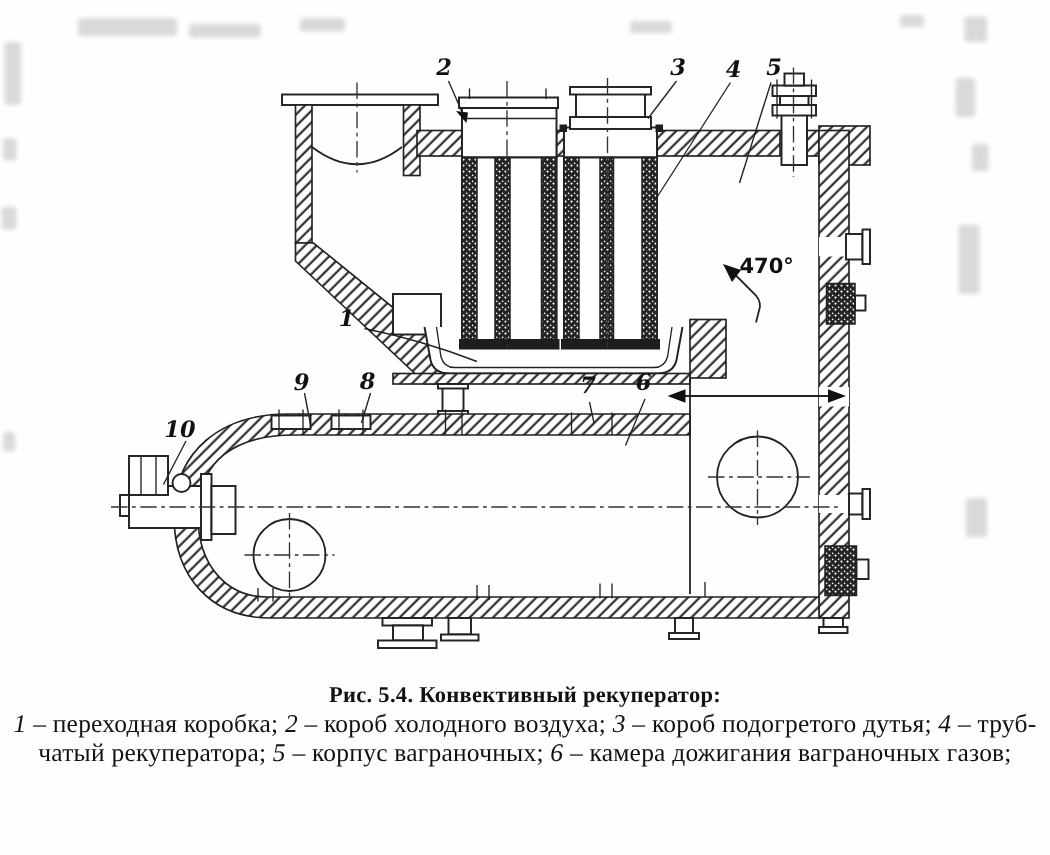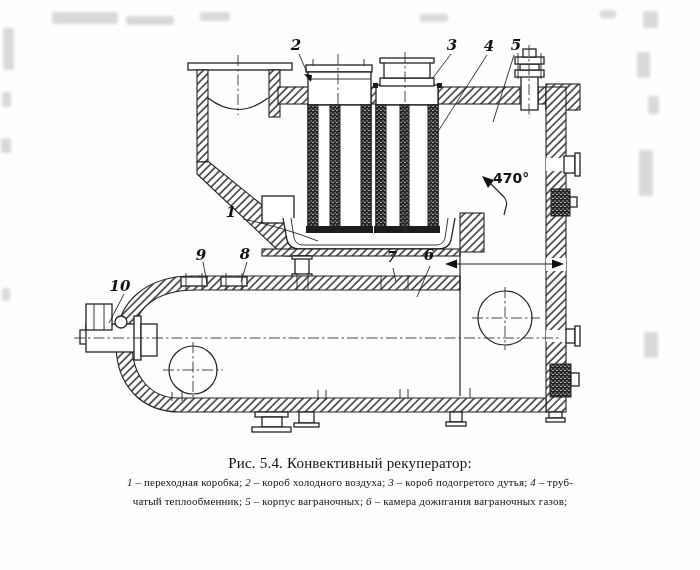--- a/index.html
+++ b/index.html
@@ -11,22 +11,22 @@
   svg .d  {fill:#1d1d1d;stroke:none;}
   svg .ln {stroke:#222;stroke-width:1.2;fill:none;}
   svg .fine{stroke:#222;stroke-width:.9;fill:none;}
   svg .cl {stroke:#333;stroke-width:.9;fill:none;stroke-dasharray:11 3 2.5 3;}
   svg .ld {stroke:#222;stroke-width:.9;fill:none;}
   svg .ar {fill:#111;stroke:none;}
   .callout{position:absolute;transform:translateX(-50%);
            font:italic 600 15px "DejaVu Serif", serif;color:#111;white-space:nowrap;}
   .temp{position:absolute;font:600 14px "DejaVu Sans", sans-serif;color:#111;}
   .caption{position:absolute;left:0;right:0;top:451;text-align:center;color:#111;}
-  .cap-title{font-weight:normal;font-size:15px;line-height:19px;letter-spacing:.2px;}
-  .cap-line{font-size:11px;line-height:18.5px;letter-spacing:.15px;white-space:nowrap;}
+  .cap-title{font-weight:bold;font-size:15px;line-height:19px;letter-spacing:.2px;}
+  .cap-line{font-size:17px;line-height:18.5px;letter-spacing:.15px;white-space:nowrap;}
   .noise{position:absolute;background:#4a4a4a;opacity:.2;filter:blur(1.4px);border-radius:2px;}
 </style>
 </head>
 <body>
 
 <div id="stage">
 
   <svg width="700" height="450" viewBox="0 0 700 450">
     <defs>
       <pattern id="hatch" width="5.5" height="5.5" patternUnits="userSpaceOnUse" patternTransform="rotate(45)">
@@ -218,21 +218,21 @@
   <span class="callout" style="left:392px;top:248px">7</span>
   <span class="callout" style="left:245px;top:245px">8</span>
   <span class="callout" style="left:201px;top:246px">9</span>
   <span class="callout" style="left:120px;top:277px">10</span>
   <span class="temp" style="left:493px;top:170px">470°</span>
 
   
   <div class="caption">
     <div class="cap-title">Рис. 5.4. Конвективный рекуператор:</div>
     <div class="cap-line"><span style="font-style: italic;">1</span><span> – переходная коробка; </span><span style="font-style: italic;">2</span><span> – короб холодного воздуха; </span><span style="font-style: italic;">3</span><span> – короб подогретого дутья; </span><span style="font-style: italic;">4</span><span> – труб-</span></div>
-    <div class="cap-line"><span>чатый теплообменник; </span><span style="font-style: italic;">5</span><span> – корпус ваграночных; </span><span style="font-style: italic;">6</span><span> – камера дожигания ваграночных газов;</span></div>
+    <div class="cap-line"><span>чатый рекуператора; </span><span style="font-style: italic;">5</span><span> – корпус ваграночных; </span><span style="font-style: italic;">6</span><span> – камера дожигания ваграночных газов;</span></div>
   </div>
 
   
   <div class="noise" style="left:52px;top:12px;width:66px;height:12px"></div>
   <div class="noise" style="left:126px;top:16px;width:48px;height:9px"></div>
   <div class="noise" style="left:200px;top:12px;width:30px;height:9px"></div>
   <div class="noise" style="left:420px;top:14px;width:28px;height:8px"></div>
   <div class="noise" style="left:600px;top:10px;width:16px;height:8px"></div>
   <div class="noise" style="left:643px;top:11px;width:15px;height:17px"></div>
   <div class="noise" style="left:3px;top:28px;width:11px;height:42px"></div>

